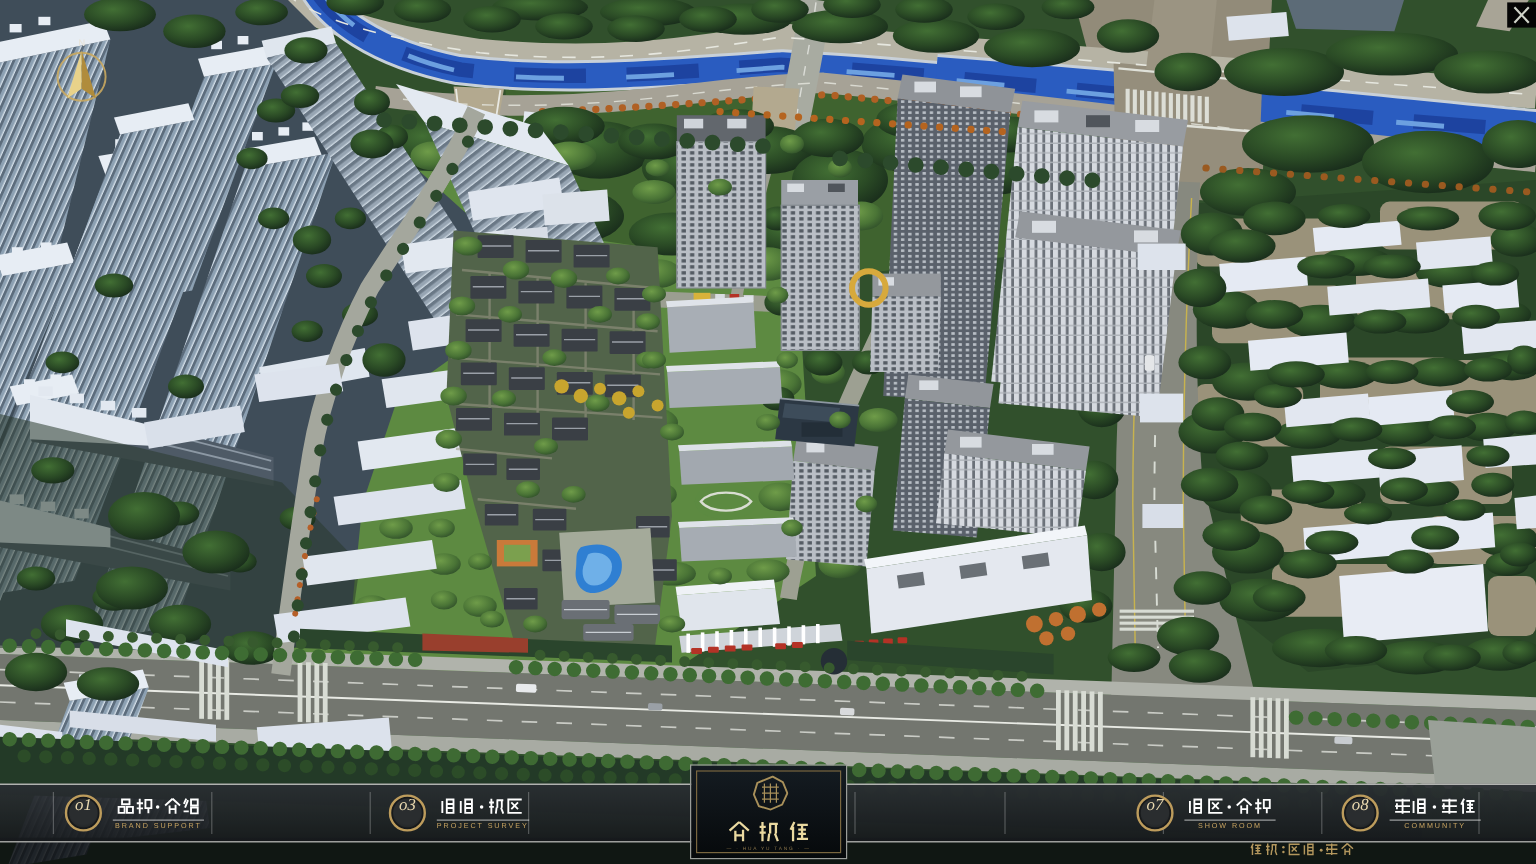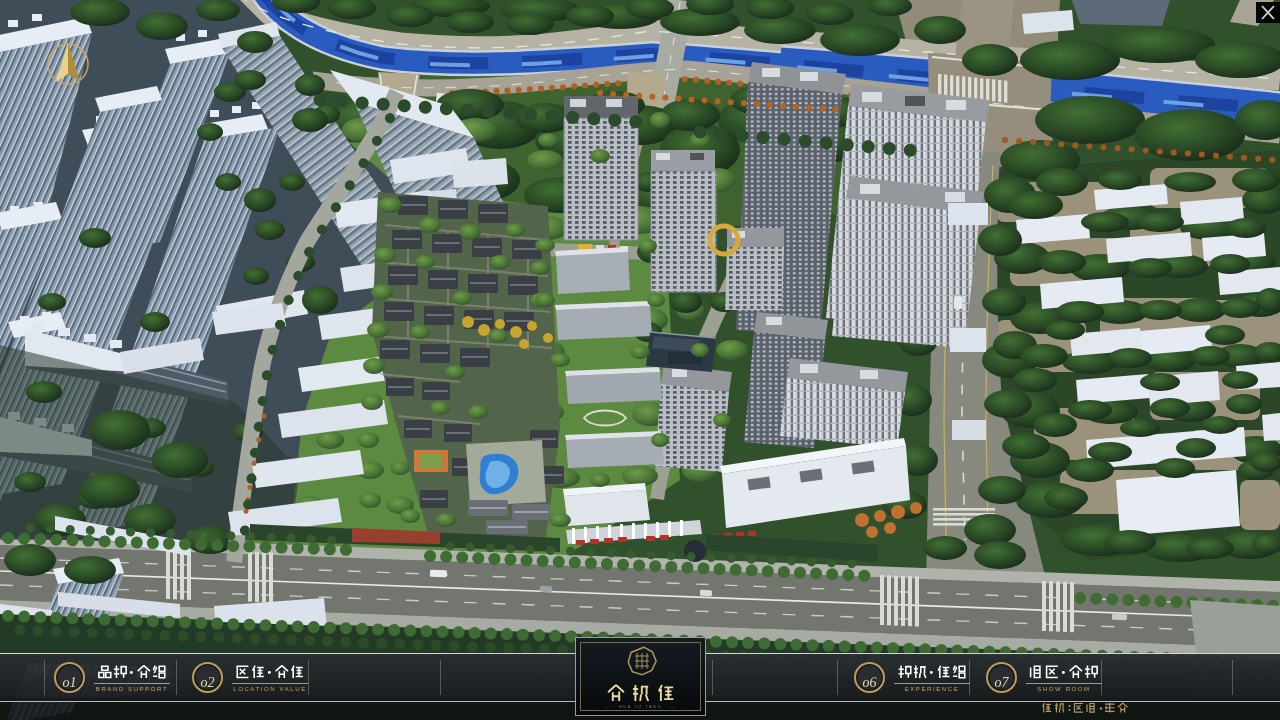--- a/index.html
+++ b/index.html
@@ -1,19 +1,19 @@
 <!DOCTYPE html>
 <html><head>
 <meta charset="utf-8">
 <style>
 html,body{margin:0;padding:0;background:#000;}
 #stage{position:relative;width:1280px;height:720px;overflow:hidden;font-family:"Liberation Sans",sans-serif;background:#2e4629;}
 #scene{position:absolute;left:0;top:0;}
 .mi{position:absolute;height:47px;top:0;display:flex;align-items:center;}
-.med{width:27px;height:27px;border-radius:50%;border:2px solid #bd9c5c;background:radial-gradient(circle at 50% 42%,#2a2d2f 55%,#141617 100%);box-shadow:0 0 0 1.5px #17191b inset;display:flex;align-items:flex-end;justify-content:center;color:#ead9af;font:italic 14px "Liberation Serif",serif;}
+.med{width:27px;height:27px;border-radius:50%;border:2px solid #bd9c5c;background:radial-gradient(circle at 50% 42%,#2a2d2f 55%,#141617 100%);box-shadow:0 0 0 1.5px #17191b inset;display:flex;align-items:flex-start;justify-content:center;color:#ead9af;font:italic 14px "Liberation Serif",serif;}
 .mtx{margin-left:9px;display:flex;flex-direction:column;align-items:center;}
 .zh{color:#fff;font-size:14.5px;font-weight:bold;letter-spacing:0px;white-space:nowrap;text-shadow:0 1px 2px rgba(0,0,0,.8);}
 .en{margin-top:2px;padding-top:2px;border-top:1px solid rgba(255,255,255,.55);color:#c8a461;font-size:6px;letter-spacing:1.6px;white-space:nowrap;width:100%;text-align:center;}
 .sep{position:absolute;top:6px;bottom:6px;width:1px;background:rgba(255,255,255,.25);}
 </style>
 </head>
 <body>
 <div id="stage">
 <svg id="scene" width="1280" height="720" viewBox="0 0 1280 720">
 <defs>
@@ -952,83 +952,83 @@
                 <circle cx="43.300000000000004" cy="9.175" r="1.6" fill="#ffffff"></circle>
                 <path d="M56.85,1.75 L50.1,7.825 M56.85,1.75 L63.6,7.825 M54.15,7.825 v7.425000000000001 M59.55,7.15 v8.1 M54.15,11.2 h5.4" fill="none" stroke="#ffffff" stroke-width="1.7"></path>
                 <path d="M69.22999999999999,1.75 L67.07,6.475 M70.85,3.1 L68.14999999999999,9.85 M66.8,13.225 h4.725 M73.55,2.425 h6.075 v5.4 h-6.075 Z M73.55,9.85 h6.075 v5.13 h-6.075 Z" fill="none" stroke="#ffffff" stroke-width="1.7"></path>
               </g>
             </svg>
           </div>
           <div class="en">BRAND SUPPORT</div>
         </div>
       </div>
 
-<div class="mi" style="left:192px">
+
+<div class="mi" style="left:324px">
         <div class="med">
-          <i>o2</i>
+          <i>o3</i>
         </div>
         <div class="mtx">
           <div class="zh">
             <svg width="76" height="17" style="display:block">
               <g transform="translate(38,0) scale(0.92) translate(-44,0)">
-                <path d="M20.525000000000002,2.425 h-12.15 v12.15 h12.15 M11.075000000000003,5.125 L17.150000000000002,11.2 M17.150000000000002,5.125 L11.075000000000003,11.2" fill="none" stroke="#ffffff" stroke-width="1.7"></path>
-                <path d="M27.775000000000002,1.75 L25.075000000000003,7.15 M26.830000000000002,5.125 v10.125 M29.800000000000004,3.775 h7.425000000000001 M33.175000000000004,3.775 v9.45 M30.475,7.15 h5.4 M30.475,10.12 h5.4 M29.53,13.63 h7.829999999999999" fill="none" stroke="#ffffff" stroke-width="1.7"></path>
+                <path d="M11.750000000000004,2.425 h6.075 v12.15 h-6.075 Z M11.750000000000004,6.475 h6.075 M11.750000000000004,10.12 h6.075 M7.700000000000003,3.775 v10.8" fill="none" stroke="#ffffff" stroke-width="1.7"></path>
+                <path d="M28.450000000000003,2.425 h6.075 v12.15 h-6.075 Z M28.450000000000003,6.475 h6.075 M28.450000000000003,10.12 h6.075 M24.400000000000002,3.775 v10.8" fill="none" stroke="#ffffff" stroke-width="1.7"></path>
                 <circle cx="43.300000000000004" cy="9.175" r="1.6" fill="#ffffff"></circle>
-                <path d="M56.85,1.75 L50.1,7.825 M56.85,1.75 L63.6,7.825 M54.15,7.825 v7.425000000000001 M59.55,7.15 v8.1 M54.15,11.2 h5.4" fill="none" stroke="#ffffff" stroke-width="1.7"></path>
-                <path d="M70.175,1.75 L67.475,7.15 M69.22999999999999,5.125 v10.125 M72.2,3.775 h7.425000000000001 M75.575,3.775 v9.45 M72.875,7.15 h5.4 M72.875,10.12 h5.4 M71.92999999999999,13.63 h7.829999999999999" fill="none" stroke="#ffffff" stroke-width="1.7"></path>
+                <path d="M52.125,1.75 v13.5 M50.1,5.125 h4.32 M50.1,9.175 h4.32 M56.85,3.1 h6.075 M57.525000000000006,3.1 v6.75 M61.575,3.1 v6.75 M56.85,9.85 L56.175000000000004,15.25 M60.900000000000006,9.85 L62.925,15.25" fill="none" stroke="#ffffff" stroke-width="1.7"></path>
+                <path d="M79.625,2.425 h-12.15 v12.15 h12.15 M70.175,5.125 L76.25,11.2 M76.25,5.125 L70.175,11.2" fill="none" stroke="#ffffff" stroke-width="1.7"></path>
               </g>
             </svg>
           </div>
-          <div class="en">LOCATION VALUE</div>
+          <div class="en">PROJECT SURVEY</div>
         </div>
       </div>
 
 
 
 
-<div class="mi" style="left:854px">
-        <div class="med">
-          <i>o6</i>
-        </div>
-        <div class="mtx">
-          <div class="zh">
-            <svg width="76" height="17" style="display:block">
-              <g transform="translate(38,0) scale(0.92) translate(-44,0)">
-                <path d="M10.400000000000002,1.75 v13.5 M7.700000000000003,5.8 h5.67 M7.700000000000003,10.525 h5.67 M15.530000000000001,2.83 h5.4 v7.425000000000001 h-5.4 Z M18.230000000000004,10.255 v4.725" fill="none" stroke="#ffffff" stroke-width="1.7"></path>
-                <path d="M26.425,1.75 v13.5 M24.400000000000002,5.125 h4.32 M24.400000000000002,9.175 h4.32 M31.150000000000002,3.1 h6.075 M31.825000000000003,3.1 v6.75 M35.875,3.1 v6.75 M31.150000000000002,9.85 L30.475,15.25 M35.2,9.85 L37.225,15.25" fill="none" stroke="#ffffff" stroke-width="1.7"></path>
-                <circle cx="43.300000000000004" cy="9.175" r="1.6" fill="#ffffff"></circle>
-                <path d="M53.475,1.75 L50.775,7.15 M52.53,5.125 v10.125 M55.5,3.775 h7.425000000000001 M58.875,3.775 v9.45 M56.175000000000004,7.15 h5.4 M56.175000000000004,10.12 h5.4 M55.230000000000004,13.63 h7.829999999999999" fill="none" stroke="#ffffff" stroke-width="1.7"></path>
-                <path d="M69.22999999999999,1.75 L67.07,6.475 M70.85,3.1 L68.14999999999999,9.85 M66.8,13.225 h4.725 M73.55,2.425 h6.075 v5.4 h-6.075 Z M73.55,9.85 h6.075 v5.13 h-6.075 Z" fill="none" stroke="#ffffff" stroke-width="1.7"></path>
-              </g>
-            </svg>
-          </div>
-          <div class="en">EXPERIENCE</div>
-        </div>
-      </div>
-
-<div class="mi" style="left:986px">
+<div class="mi" style="left:947px">
         <div class="med">
           <i>o7</i>
         </div>
         <div class="mtx">
           <div class="zh">
             <svg width="76" height="17" style="display:block">
               <g transform="translate(38,0) scale(0.92) translate(-44,0)">
                 <path d="M11.750000000000004,2.425 h6.075 v12.15 h-6.075 Z M11.750000000000004,6.475 h6.075 M11.750000000000004,10.12 h6.075 M7.700000000000003,3.775 v10.8" fill="none" stroke="#ffffff" stroke-width="1.7"></path>
                 <path d="M37.225,2.425 h-12.15 v12.15 h12.15 M27.775000000000002,5.125 L33.85,11.2 M33.85,5.125 L27.775000000000002,11.2" fill="none" stroke="#ffffff" stroke-width="1.7"></path>
                 <circle cx="43.300000000000004" cy="9.175" r="1.6" fill="#ffffff"></circle>
                 <path d="M56.85,1.75 L50.1,7.825 M56.85,1.75 L63.6,7.825 M54.15,7.825 v7.425000000000001 M59.55,7.15 v8.1 M54.15,11.2 h5.4" fill="none" stroke="#ffffff" stroke-width="1.7"></path>
                 <path d="M69.5,1.75 v13.5 M66.8,5.8 h5.67 M66.8,10.525 h5.67 M74.63,2.83 h5.4 v7.425000000000001 h-5.4 Z M77.33,10.255 v4.725" fill="none" stroke="#ffffff" stroke-width="1.7"></path>
               </g>
             </svg>
           </div>
           <div class="en">SHOW ROOM</div>
         </div>
       </div>
 
+<div class="mi" style="left:1118px">
+        <div class="med">
+          <i>o8</i>
+        </div>
+        <div class="mtx">
+          <div class="zh">
+            <svg width="76" height="17" style="display:block">
+              <g transform="translate(38,0) scale(0.92) translate(-44,0)">
+                <path d="M7.700000000000003,3.37 h13.5 M7.700000000000003,8.5 h13.5 M7.700000000000003,13.63 h13.5 M14.450000000000003,1.75 v13.5 M9.320000000000002,5.8 v5.4" fill="none" stroke="#ffffff" stroke-width="1.7"></path>
+                <path d="M28.450000000000003,2.425 h6.075 v12.15 h-6.075 Z M28.450000000000003,6.475 h6.075 M28.450000000000003,10.12 h6.075 M24.400000000000002,3.775 v10.8" fill="none" stroke="#ffffff" stroke-width="1.7"></path>
+                <circle cx="43.300000000000004" cy="9.175" r="1.6" fill="#ffffff"></circle>
+                <path d="M50.1,3.37 h13.5 M50.1,8.5 h13.5 M50.1,13.63 h13.5 M56.85,1.75 v13.5 M51.72,5.8 v5.4" fill="none" stroke="#ffffff" stroke-width="1.7"></path>
+                <path d="M70.175,1.75 L67.475,7.15 M69.22999999999999,5.125 v10.125 M72.2,3.775 h7.425000000000001 M75.575,3.775 v9.45 M72.875,7.15 h5.4 M72.875,10.12 h5.4 M71.92999999999999,13.63 h7.829999999999999" fill="none" stroke="#ffffff" stroke-width="1.7"></path>
+              </g>
+            </svg>
+          </div>
+          <div class="en">COMMUNITY</div>
+        </div>
+      </div>
 </div>
 
 <div style="position:absolute;left:575px;top:637px;width:131px;height:79px;background:linear-gradient(#151c22,#06090b);border:1px solid #9a9d99;box-sizing:border-box;z-index:5;">
 <div style="position:absolute;left:4px;top:4px;right:4px;bottom:4px;border:1px solid #79663f;"></div>
 
 <svg width="30" height="30" style="position:absolute;left:50.5px;top:8px;">
 <polygon points="15,1 24,4.5 29,13 26,23 17,28.5 7,27 1.5,18 3,8 " fill="none" stroke="#a8905a" stroke-width="1.6" transform="rotate(8 15 15)"></polygon>
 <g stroke="#a8905a" stroke-width="1">
           <path d="M8,10 h14 M8,15 h14 M8,20 h14 M10,7 v16 M15,7 v16 M20,7 v16"></path>
         </g>

